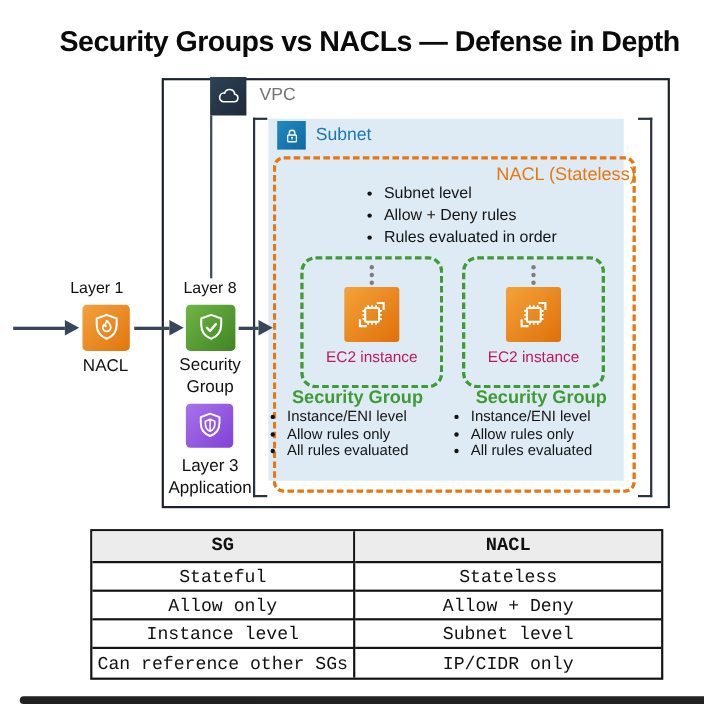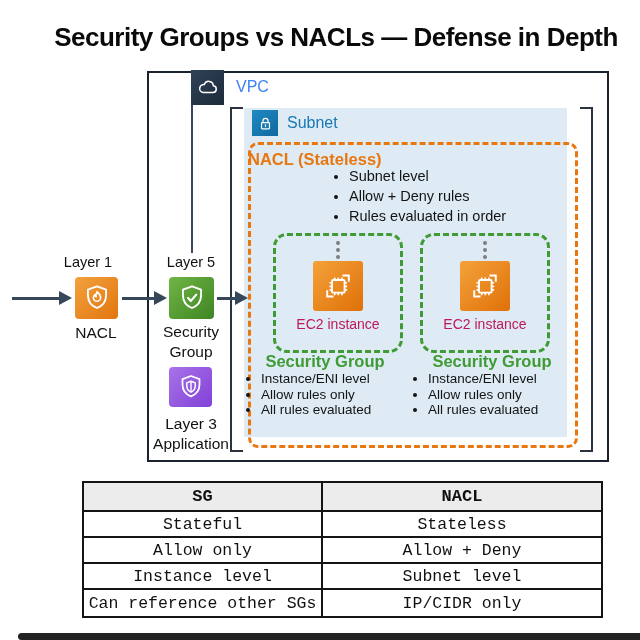--- a/index.html
+++ b/index.html
@@ -7,35 +7,35 @@
           font-family:"Liberation Sans",sans-serif;color:#111;}
   .abs{position:absolute;box-sizing:border-box;}
 
   .title{left:16px;top:22px;width:640px;text-align:center;font-size:26px;font-weight:700;
          letter-spacing:-0.5px;color:#0a0a0a;}
 
   
   .vpc-box{left:147px;top:71px;width:462px;height:391px;border:2px solid #1a222e;background:#fff;}
   .vpc-icon{left:191px;top:70px;width:33px;height:35px;background:linear-gradient(135deg,#2f4257,#1d2a39);
             display:flex;align-items:center;justify-content:center;}
-  .vpc-label{left:236px;top:78px;font-size:16px;color:#3b82f6;}
+  .vpc-label{left:236px;top:78px;font-size:16px;color:#737373;}
   .vpc-leader{left:191px;top:105px;width:2px;height:148px;background:#39475a;}
 
   
   .rail{background:#2a333e;}
   .stub{background:#2a333e;}
 
   .subnet-fill{left:244px;top:108px;width:323px;height:329px;background:#deebf4;}
   .subnet-icon{left:252px;top:110px;width:26px;height:26px;background:linear-gradient(135deg,#2089c4,#10699e);
                display:flex;align-items:center;justify-content:center;}
   .subnet-label{left:287px;top:114px;font-size:16px;color:#1878b4;}
 
   
   .nacl-box{left:248px;top:142px;width:330px;height:306px;border:3px dashed #e8770f;border-radius:10px;}
-  .nacl-title{left:248px;top:150px;width:330px;text-align:left;font-size:16.5px;font-weight:700;color:#e8770f;}
+  .nacl-title{left:248px;top:150px;width:330px;text-align:right;font-size:16.5px;font-weight:400;color:#e8770f;}
   .nacl-bullets{left:334px;top:166px;width:180px;}
   ul{margin:0;padding-left:15px;}
   .nacl-bullets li{font-size:14.5px;line-height:20px;color:#141414;}
 
   
   .green-box{width:130px;height:120px;border:3px dashed #3f9b35;border-radius:14px;
              display:flex;flex-direction:column;align-items:center;padding-top:5px;}
   .gb-left{left:273px;top:233px;}
   .gb-right{left:420px;top:233px;}
   .dots{display:flex;flex-direction:column;align-items:center;gap:3px;height:18px;}
@@ -175,21 +175,21 @@
 
   <div class="abs lbl" style="left:58px;top:254px;width:60px;">Layer 1</div>
   <div class="abs sq-icon icon-nacl">
     <svg width="32" height="32" viewBox="0 0 24 24" fill="none" stroke="#fff">
       <path d="M12 3.2 18.8 5.7V10c0 4.6-2.8 8-6.8 9.5C8 18 5.2 14.6 5.2 10V5.7Z" stroke-width="1.4" stroke-linejoin="round"></path>
       <path d="M12 7.2c1.6 1.4 2.7 2.8 2.7 4.4a2.7 2.7 0 0 1-5.4.3c0-.9.4-1.6 1-2.2.1.6.5 1.1 1.1 1.3-.5-1.4-.2-2.6.6-3.8Z" stroke-width="1.2" stroke-linejoin="round"></path>
     </svg>
   </div>
   <div class="abs name" style="left:66px;top:324px;width:60px;">NACL</div>
 
-  <div class="abs lbl" style="left:161px;top:254px;width:60px;">Layer 5</div>
+  <div class="abs lbl" style="left:161px;top:254px;width:60px;">Layer 8</div>
   <div class="abs sq-icon icon-sg">
     <svg width="32" height="32" viewBox="0 0 24 24" fill="none" stroke="#fff">
       <path d="M12 3.2 18.8 5.7V10c0 4.6-2.8 8-6.8 9.5C8 18 5.2 14.6 5.2 10V5.7Z" stroke-width="1.4" stroke-linejoin="round"></path>
       <path d="M9.1 12l2.1 2.2 4-4.7" stroke-width="1.6" stroke-linecap="round" stroke-linejoin="round"></path>
     </svg>
   </div>
   <div class="abs name prewrap" style="left:154px;top:322px;width:74px;">Security
 Group</div>
 
   <div class="abs sq-icon icon-app">

